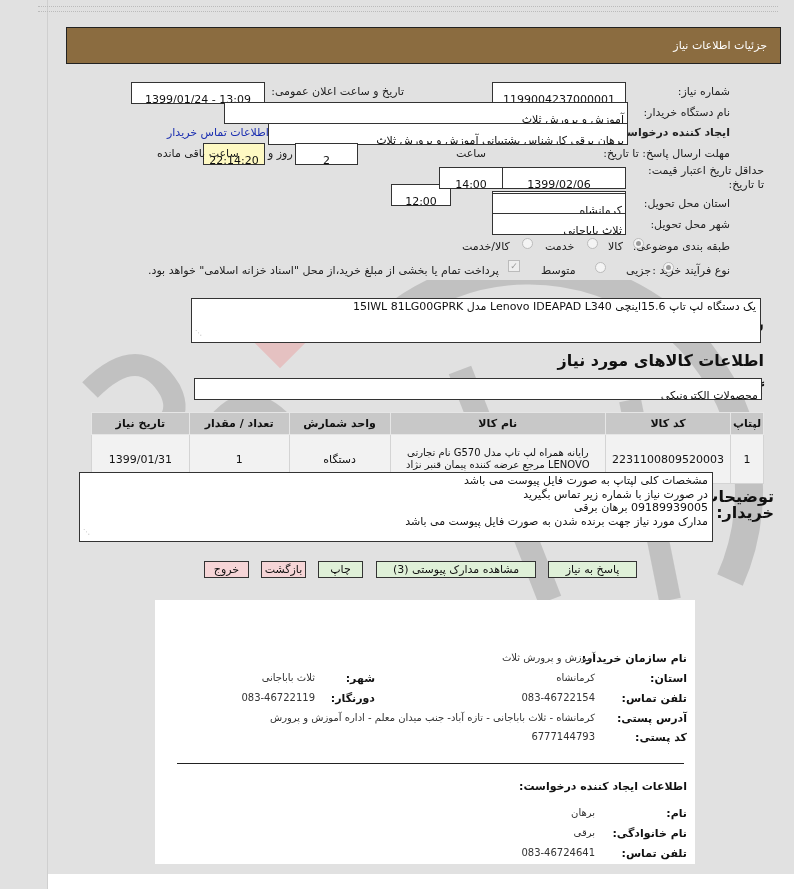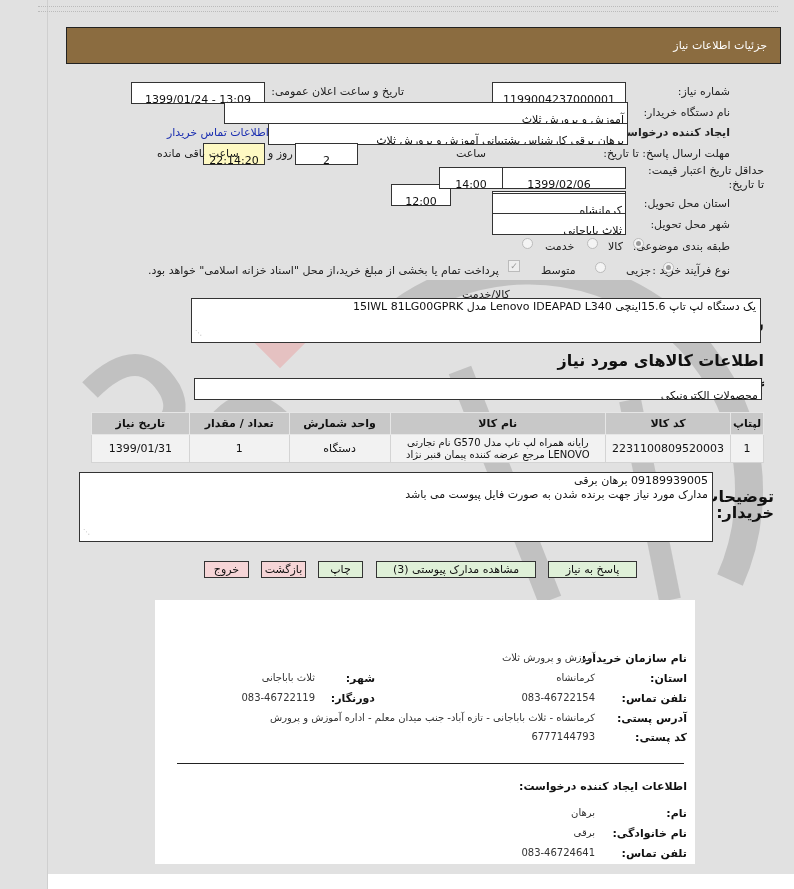--- a/index.html
+++ b/index.html
@@ -38,21 +38,21 @@
     position: absolute; background: #fff; border: 1px solid #333;
     direction: rtl; text-align: right; padding: 1px 4px; font-size: 11px; line-height: 13px;
   }
   .grip { position: absolute; left: 3px; bottom: 2px; font-size: 7px; color: #aaa; }
   table.items {
     position: absolute; left: 91px; top: 412px; width: 673px;
     border-collapse: collapse; direction: rtl; font-size: 11px;
     border: 1px solid #c6c6c6; background: #eee;
   }
   table.items th { background: #c8c8c8; font-weight: bold; height: 22px; border: 1px solid #e6e6e6; text-align: center; }
-  table.items td { background: #f2f2f2; border: 1px solid #d4d4d4; text-align: center; height: 28px; padding: 1px 3px; }
+  table.items td { background: #f2f2f2; border: 1px solid #d4d4d4; text-align: center; height: 28px; padding: 12px 3px; }
   .btn {
     position: absolute; height: 17px; border: 1px solid #333; font-size: 11px;
     text-align: center; line-height: 15px; direction: rtl; cursor: pointer; white-space: nowrap;
   }
   .btn.green { background: #dff0d8; }
   .btn.pink { background: #f6d5d7; }
   .contact-panel { position: absolute; left: 155px; top: 600px; width: 540px; height: 264px; background: #fff; }
   .contact-head {
     position: absolute; left: 3px; top: 8px; width: 524px; height: 26px;
     background: #8b6c40; color: #fff; direction: rtl; text-align: right;
@@ -112,21 +112,21 @@
 <div class="box" style="left:492px; top:193px; width:134px;">کرمانشاه</div>
 <span class="field-label" style="right:64px; top:218px;">شهر محل تحویل:</span>
 <div class="box" style="left:492px; top:213px; width:134px;">ثلاث باباجانی</div>
 
 <span class="field-label" style="right:64px; top:240px;">طبقه بندی موضوعی:</span>
 <span class="radio checked" style="left:633px; top:238px;"></span>
 <span class="field-label" style="left:608px; top:240px;">کالا</span>
 <span class="radio" style="left:587px; top:238px;"></span>
 <span class="field-label" style="left:545px; top:240px;">خدمت</span>
 <span class="radio" style="left:522px; top:238px;"></span>
-<span class="field-label" style="left:462px; top:240px;margin-top:48px;">کالا/خدمت</span>
+<span class="field-label" style="left:462px; top:240px;">کالا/خدمت</span>
 
 <span class="field-label" style="right:64px; top:264px;">نوع فرآیند خرید :</span>
 <span class="radio checked" style="left:663px; top:262px;"></span>
 <span class="field-label" style="left:626px; top:264px;">جزیی</span>
 <span class="radio" style="left:595px; top:262px;"></span>
 <span class="field-label" style="left:541px; top:264px;">متوسط</span>
 <span class="checkbox" style="left:508px; top:260px;">✓</span>
 <span class="field-label" style="left:148px; top:264px;">پرداخت تمام یا بخشی از مبلغ خرید،از محل "اسناد خزانه اسلامی" خواهد بود.</span>
 
 <span class="bold-label" style="right:30px; top:316px;">شرح کلی نیاز:</span>
@@ -158,20 +158,22 @@
       <td style="font-size:10px; line-height:12px;">رایانه همراه لپ تاپ مدل G570 نام تجارتی LENOVO مرجع عرضه کننده پیمان قنبر نژاد</td>
       <td>دستگاه</td>
       <td>1</td>
       <td>1399/01/31</td>
     </tr>
   </tbody>
 </table>
 
 <span class="bold-label" style="right:20px; top:489px; width:45px; white-space:normal; line-height:16px;">توضیحات خریدار:</span>
 <div class="textarea" style="left:79px; top:472px; width:634px; height:70px; line-height:13.5px;">
+  <div>مشخصات کلی لپتاپ به صورت فایل پیوست می باشد</div>
+  <div>در صورت نیاز با شماره زیر تماس بگیرید</div>
   <div>09189939005 برهان برقی</div>
   <div>مدارک مورد نیاز جهت برنده شدن به صورت فایل پیوست می باشد</div>
   <span class="grip">⋰</span>
 </div>
 
 <div class="btn green" style="left:548px; top:561px; width:89px;">پاسخ به نیاز</div>
 <div class="btn green" style="left:376px; top:561px; width:160px;">مشاهده مدارک پیوستی (3)</div>
 <div class="btn green" style="left:318px; top:561px; width:45px;">چاپ</div>
 <div class="btn pink" style="left:261px; top:561px; width:45px;">بازگشت</div>
 <div class="btn pink" style="left:204px; top:561px; width:45px;">خروج</div>

